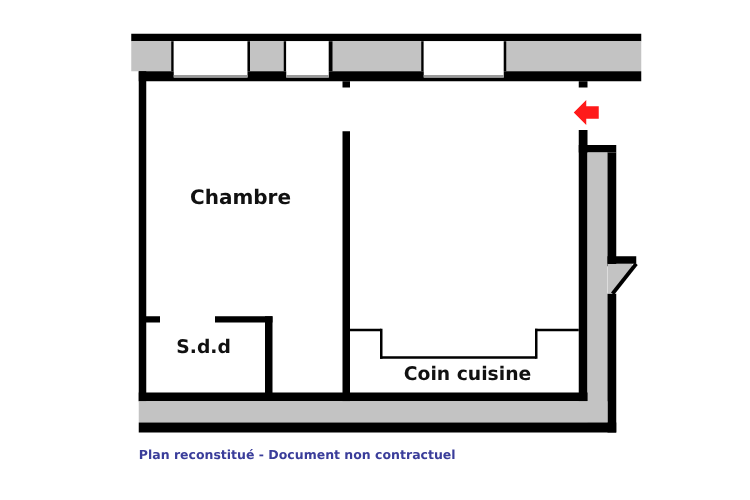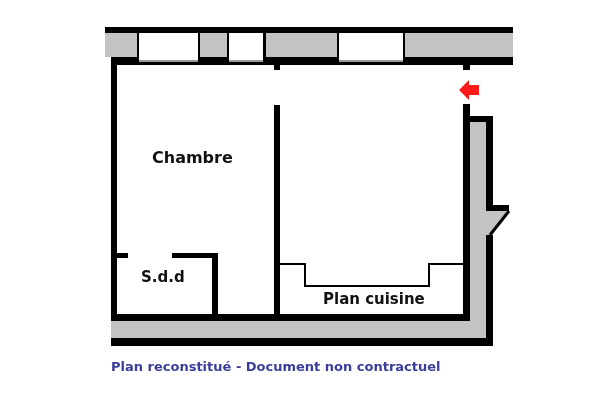--- a/index.html
+++ b/index.html
@@ -4,21 +4,21 @@
 <style>
   html, body { margin: 0; padding: 0; }
   body { width: 600px; height: 400px; background: #ffffff; position: relative; overflow: hidden; font-family: "DejaVu Sans", "Liberation Sans", sans-serif; }
   .abs { position: absolute; }
   .blk { position: absolute; background: #000000; }
   .gry { position: absolute; background: #c3c3c3; }
   .win { position: absolute; background: #ffffff; border-bottom: 2px solid #9a9a9a; box-sizing: border-box; }
   .thin { position: absolute; background: #000000; }
   .label { position: absolute; font-weight: bold; color: #111111; font-size: 16px; white-space: nowrap; }
   .label.small { font-size: 15px; }
-  .caption { position: absolute; font-weight: bold; font-size: 13px; white-space: nowrap; }
+  .caption { position: absolute; font-weight: bold; font-size: 10px; white-space: nowrap; }
 </style>
 </head>
 <body>
 
 <div class="abs" style="left:0;top:0;width:600px;height:375px;">
 
   <div class="blk" style="left:105px;top:27px;width:408px;height:6px;"></div>
   <div class="gry" style="left:105px;top:33px;width:408px;height:24px;"></div>
   <div class="blk" style="left:111px;top:57px;width:402px;height:8px;"></div>
   <div class="blk" style="left:137px;top:33px;width:2px;height:24px;"></div>
@@ -63,16 +63,16 @@
   <div class="thin" style="left:304px;top:285px;width:125px;height:2px;"></div>
   <div class="thin" style="left:428px;top:263px;width:2px;height:24px;"></div>
   <div class="thin" style="left:428px;top:263px;width:35px;height:2px;"></div>
 
   <svg class="abs" style="left:458px;top:79px;" width="22" height="22" viewBox="0 0 22 22">
     <polygon points="1,11 11,1 11,6 21,6 21,16 11,16 11,21" fill="#ff1a1a"></polygon>
   </svg>
 
   <div class="label" style="left:152px;top:148px;">Chambre</div>
   <div class="label small" style="left:141px;top:268px;">S.d.d</div>
-  <div class="label small" style="left:323px;top:290px;">Plan cuisine</div>
+  <div class="label small" style="left:323px;top:290px;">Coin cuisine</div>
 </div>
 
 <div class="caption" style="left:111px;top:359px;color:#3a3d9a;">Plan reconstitué - Document non contractuel</div>
 
 </body></html>

